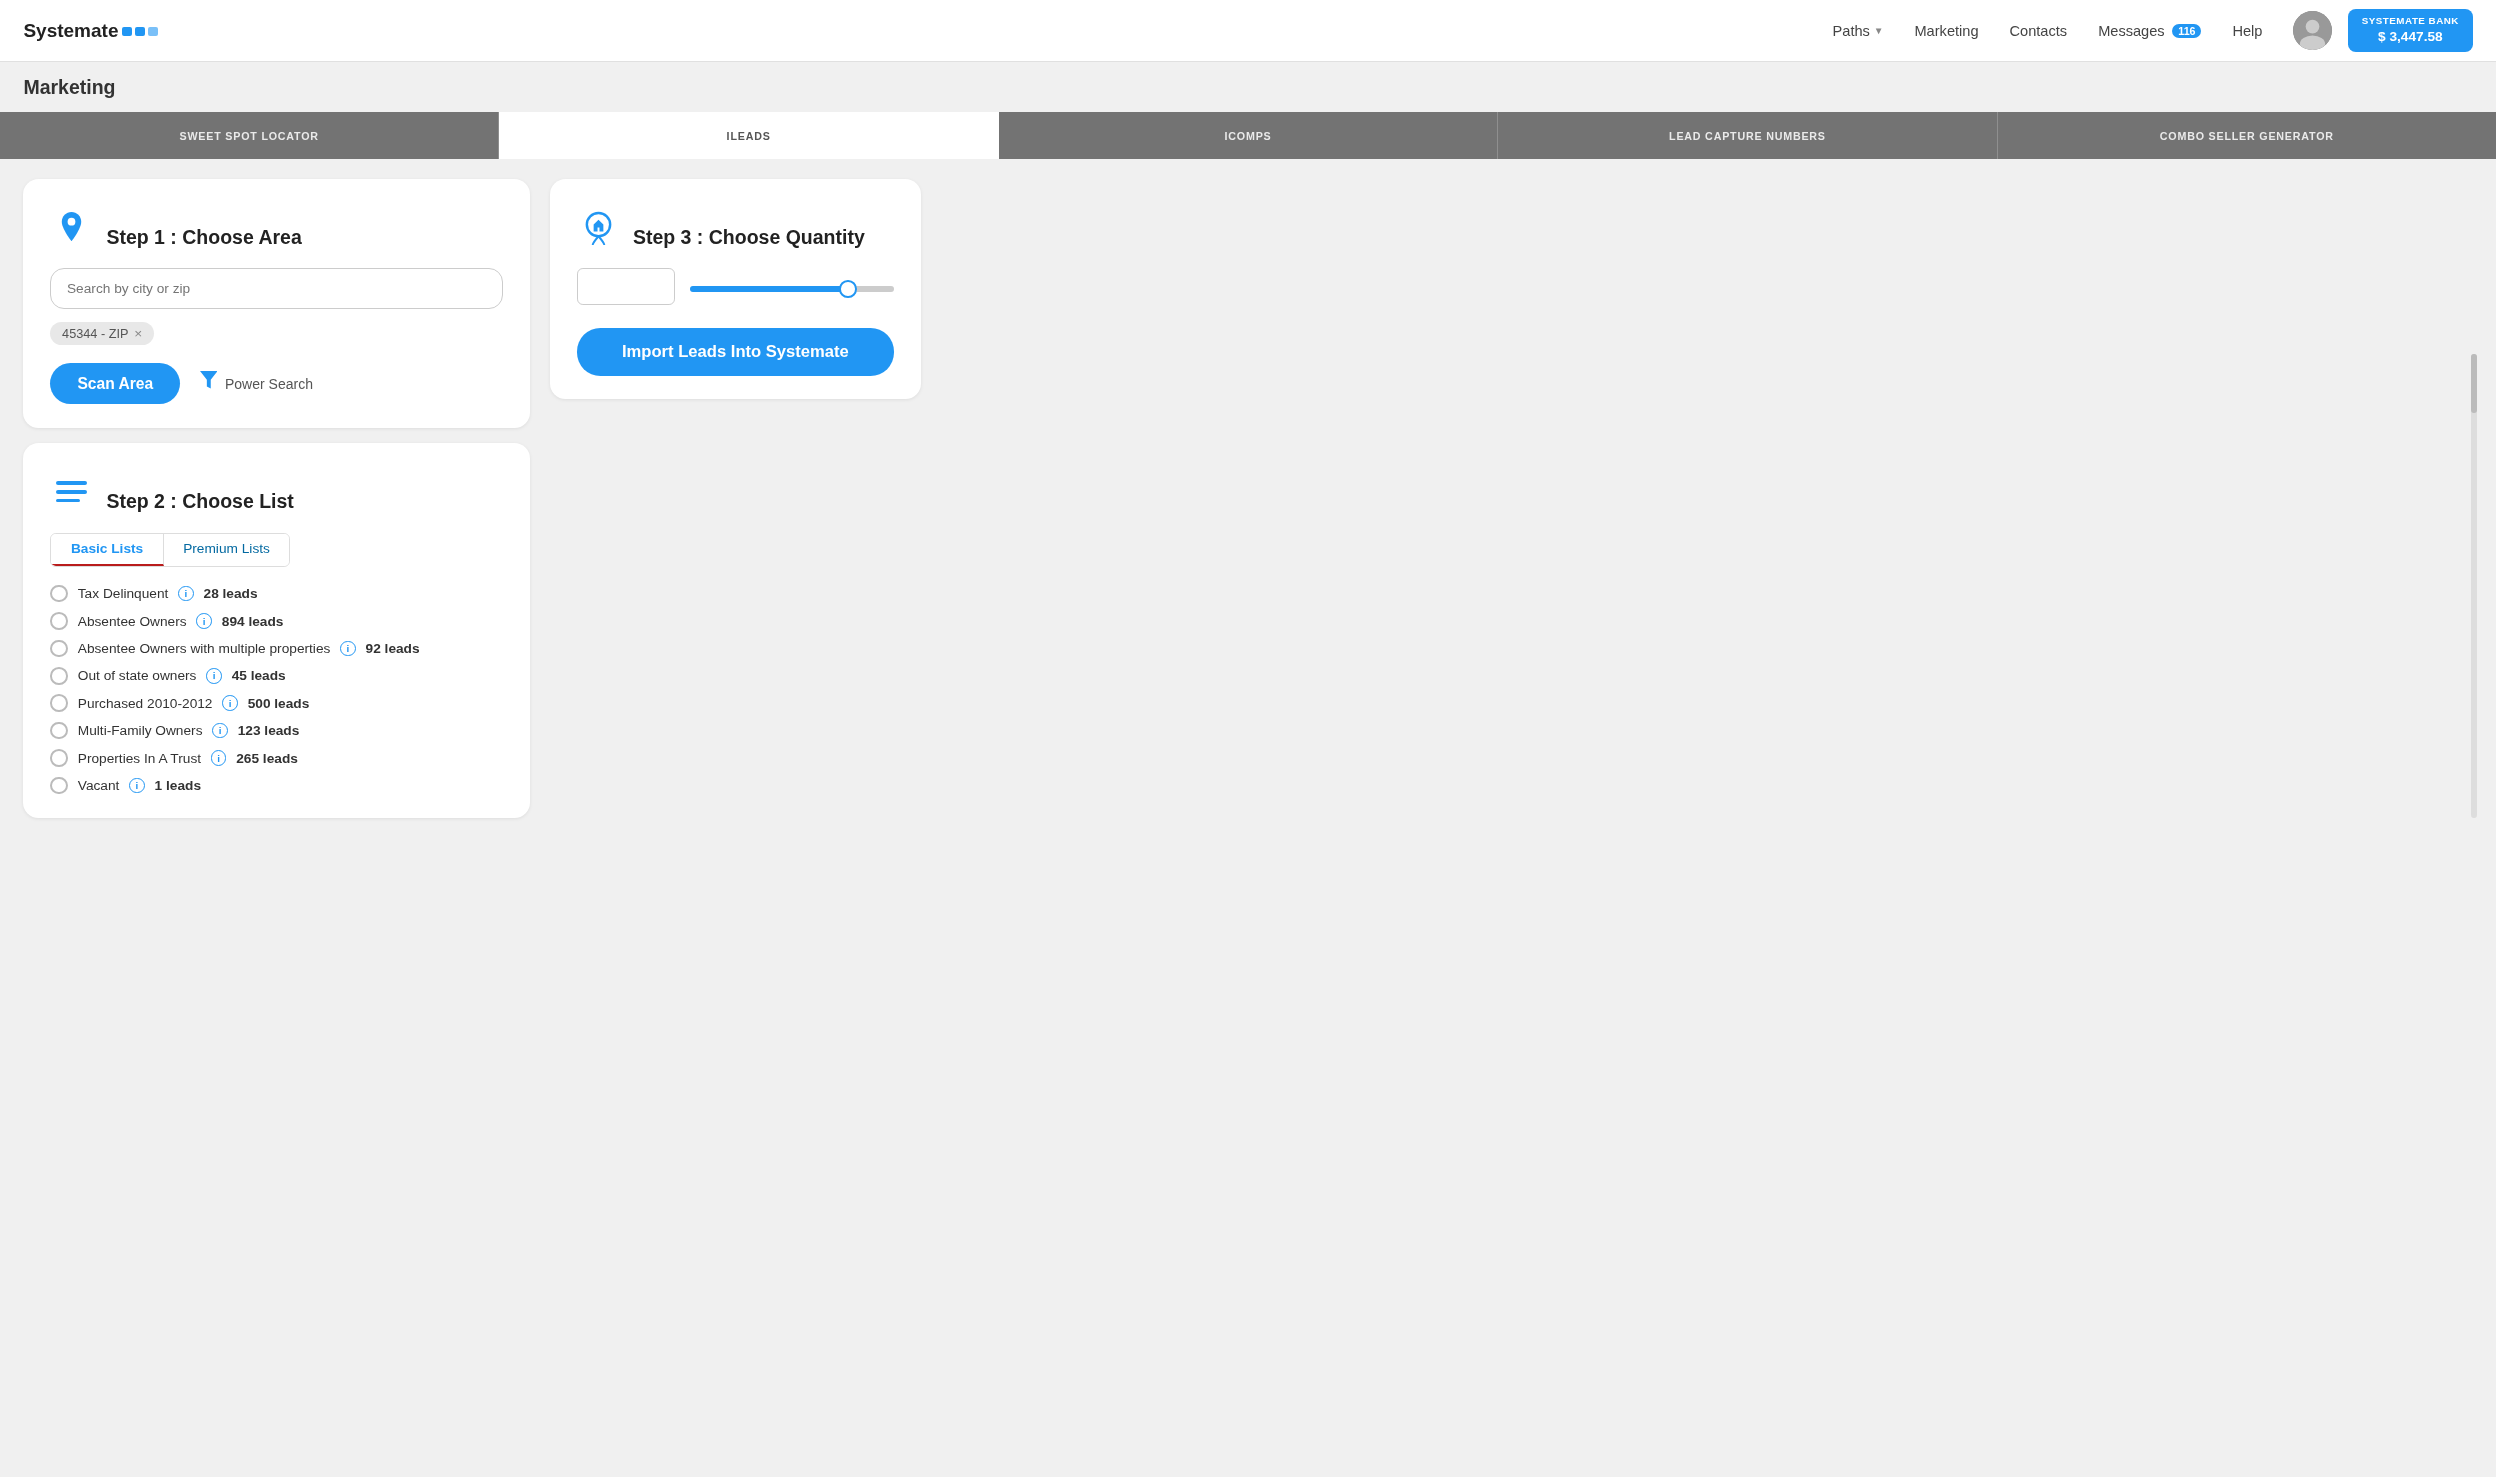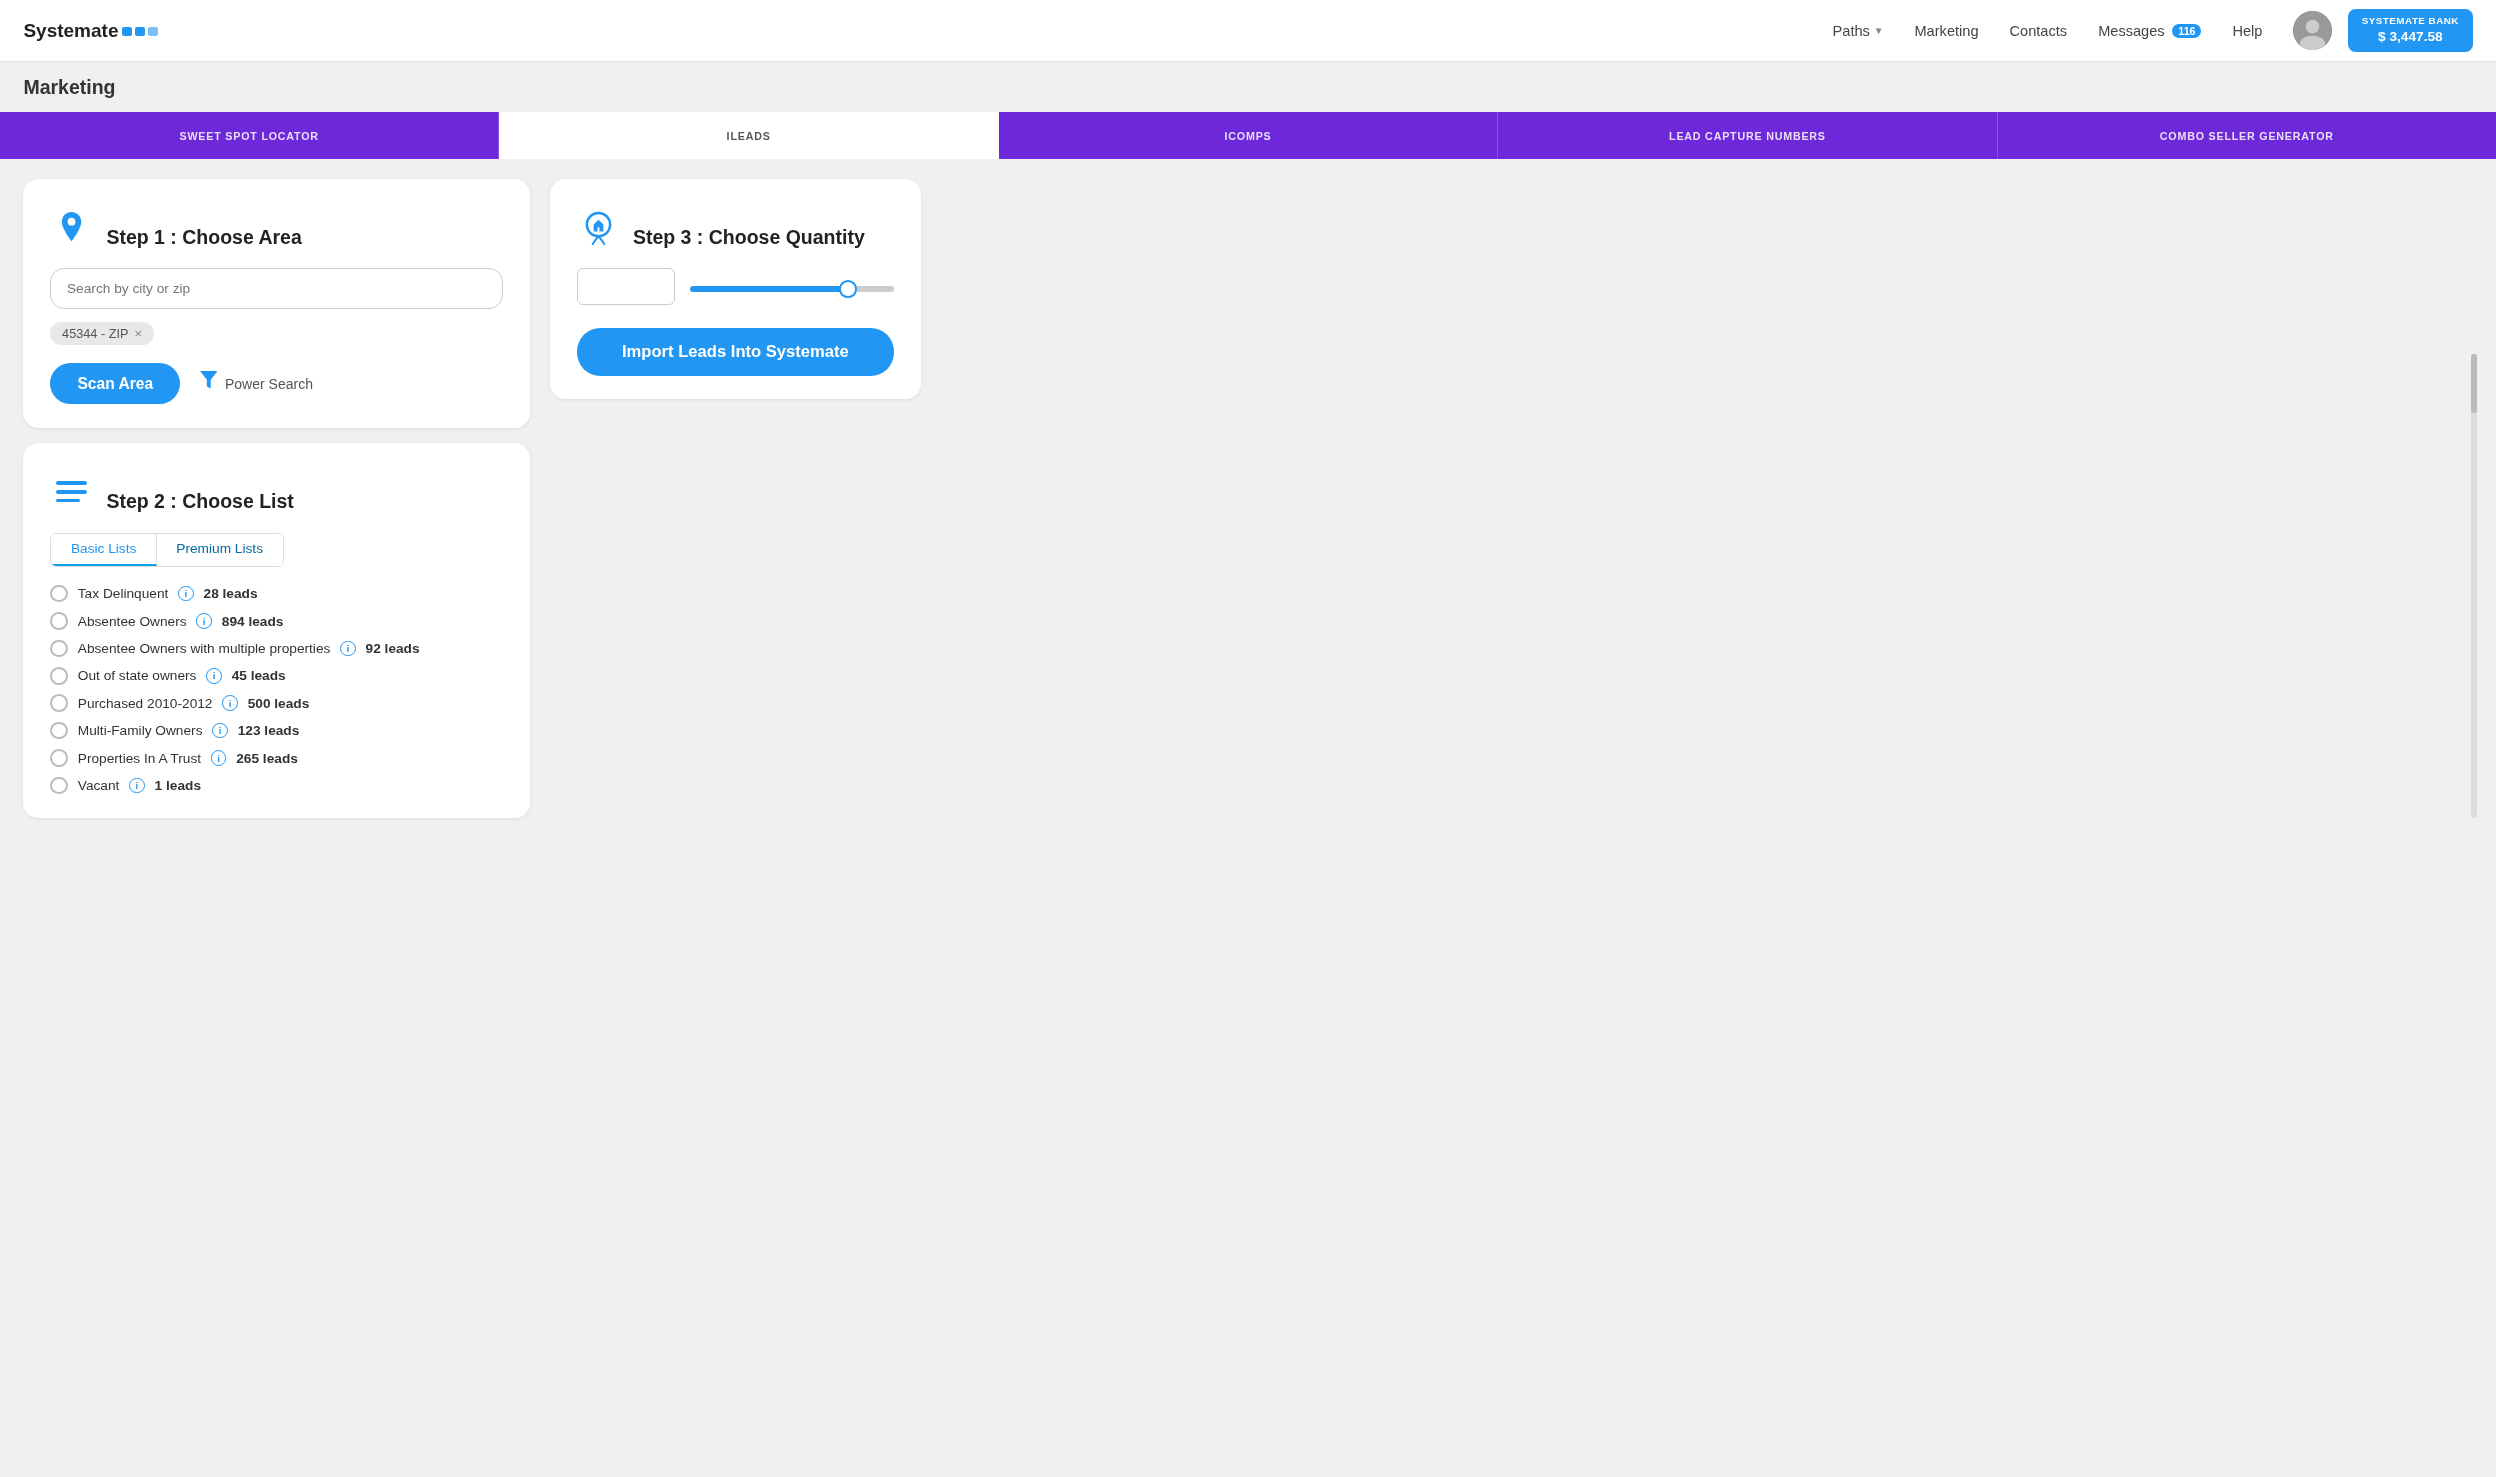--- a/index.html
+++ b/index.html
@@ -99,21 +99,21 @@
       background: #f0f0f0;
     }
     .page-title {
       font-size: 19.5px;
       font-weight: 600;
       color: #333;
     }
 
     
     .tabs-bar {
-      background: #6d28d9;
+      background: #737373;
       display: flex;
       height: 47px;
     }
     .tab-item {
       flex: 1;
       display: flex;
       align-items: center;
       justify-content: center;
       font-size: 10.7px;
       font-weight: 600;
@@ -247,22 +247,22 @@
     }
     .list-tab {
       padding: 7.8px 19.5px;
       font-size: 13.7px;
       cursor: pointer;
       color: #0369a1;
       background: #fff;
     }
     .list-tab.active {
       color: #2196f3;
-      font-weight: 400;
-      border-bottom: 2px solid #0ea5e9;
+      font-weight: 700;
+      border-bottom: 2px solid #b91c1c;
     }
     .list-tab:not(:last-child) { border-right: 1px solid #ddd; }
 
     .list-items { display: flex; flex-direction: column; gap: 9.8px; }
     .list-item-row {
       display: flex;
       align-items: center;
       gap: 9.8px;
       font-size: 13.7px;
       color: #333;

